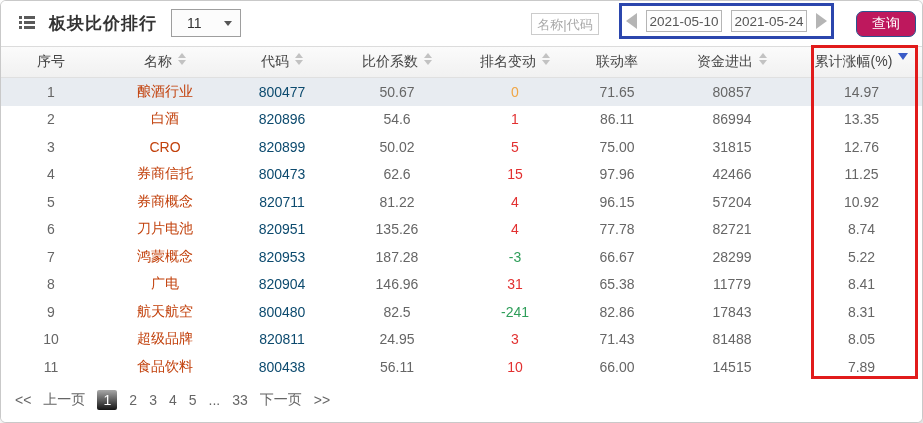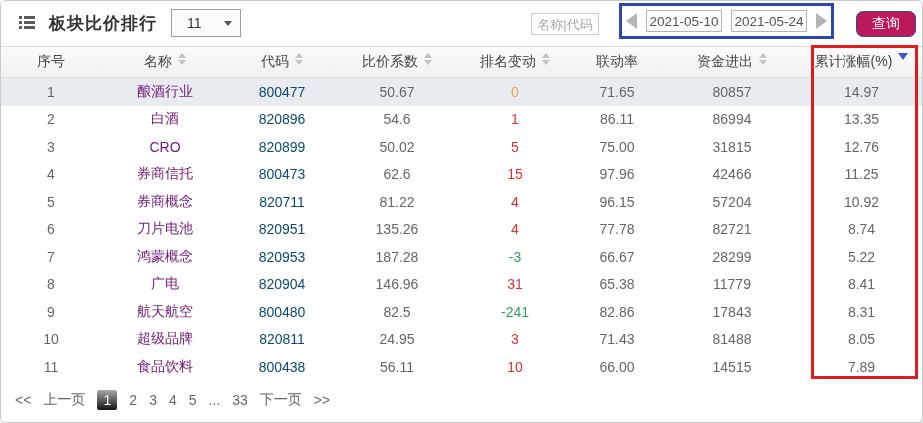--- a/index.html
+++ b/index.html
@@ -36,21 +36,21 @@
   thead th{height:28px;background:linear-gradient(#fbfbfb,#f1f1f1);border-bottom:1px solid #e0e0e0;
            font-size:14px;color:#444;font-weight:normal;text-align:center;}
   .hwrap{display:inline-flex;align-items:flex-start;gap:6px;}
   .sort-pair{display:inline-flex;flex-direction:column;gap:2px;}
   .tri-up{width:0;height:0;border-left:4px solid transparent;border-right:4px solid transparent;border-bottom:5px solid #c2c2c2;}
   .tri-down{width:0;height:0;border-left:4px solid transparent;border-right:4px solid transparent;border-top:5px solid #c2c2c2;}
   .tri-active{width:0;height:0;border-left:5px solid transparent;border-right:5px solid transparent;border-top:7px solid #3a5bc7;}
   tbody td{height:27.5px;text-align:center;font-size:14px;color:#666;padding:0;}
   tbody tr.hl{background:#e8ecf1;}
   a.lnk{text-decoration:none;cursor:pointer;}
-  .name-lnk{color:#701a75;}
+  .name-lnk{color:#c2410c;}
   .code-lnk{color:#0c4a6e;}
   .up{color:#e23030;} .down{color:#2f9e5a;} .flat{color:#f0a645;}
 
   
   .footer{position:absolute;left:0;right:0;bottom:0;height:44px;display:flex;align-items:center;
           justify-content:space-between;padding:0 30px 0 14px;box-sizing:border-box;background:#fff;}
   .total{font-size:14px;color:#999;}
   .pager{display:flex;align-items:center;gap:12px;font-size:14px;color:#666;}
   .pg{cursor:pointer;}
   .pg.active{width:20px;height:20px;line-height:20px;text-align:center;color:#fff;

